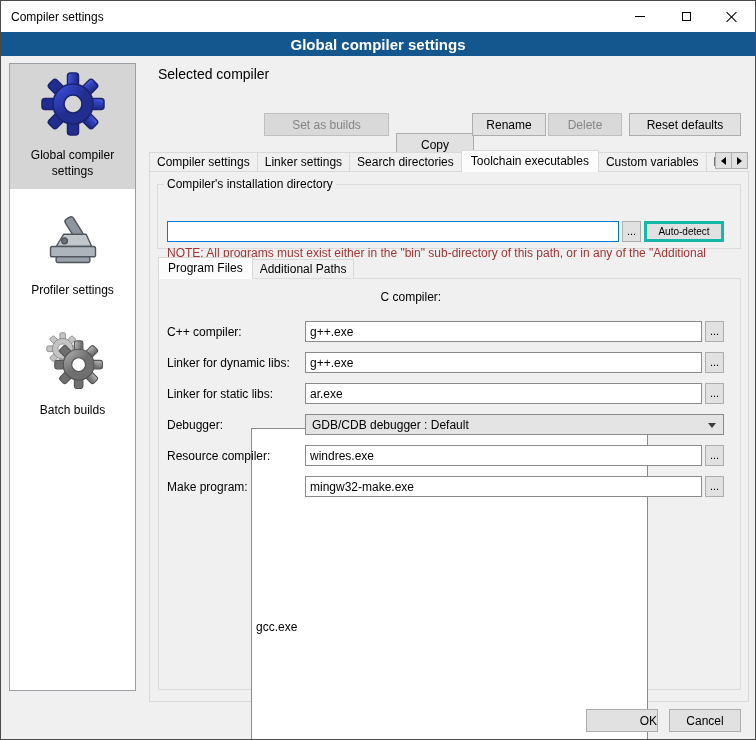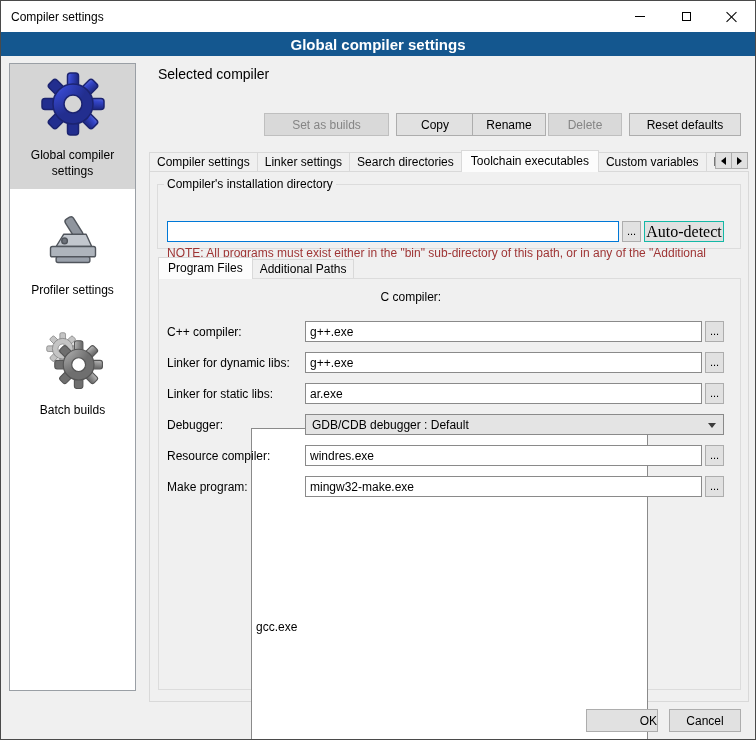--- a/index.html
+++ b/index.html
@@ -40,21 +40,21 @@
                  border-left:4px solid transparent; border-right:4px solid transparent; border-top:5px solid #3c3c3c; }
   .text-input { background:#fff; border:1px solid #8a8a8a; display:flex; align-items:center; padding:0 4px; font-size:12px; overflow:hidden; white-space:nowrap; }
   .wbtn { position:absolute; top:0; height:23px; background:#e1e1e1; border:1px solid #adadad; color:#000; }
   .wbtn.disabled { background:#d9d9d9; border-color:#bfbfbf; color:var(--accent-disabled-text,#858585); }
 
   
   .selected-compiler-label { left:157px; top:65px; }
   .compiler-combo { position:absolute; left:157px; top:83px; width:583px; height:22px; }
   .btn-row { position:absolute; left:157px; top:112px; width:583px; height:23px; }
   .cbtn-0 { left:106px; width:125px; }
-  .cbtn-1 { left:238px; width:78px; }
+  .cbtn-1 { left:238px; width:78px;margin-top:20px; }
   .cbtn-2 { left:314px; width:74px; }
   .cbtn-3 { left:390px; width:74px; }
   .cbtn-4 { left:471px; width:112px; }
 
   
   .tabstrip { position:absolute; left:148px; top:149px; width:600px; height:22px; z-index:3; }
   .tabs-clip { position:absolute; left:0; top:0; width:566px; height:22px; overflow:hidden; }
   .tabs { display:flex; align-items:flex-end; height:22px; flex-wrap:nowrap; }
   .tab { height:19px; line-height:18px; padding:0 7px; background:#f0f0f0; border:1px solid #d9d9d9; border-bottom:none;
          white-space:nowrap; font-size:12px; margin-bottom:1px; }
@@ -68,21 +68,21 @@
 
   .tabpanel { position:absolute; left:148px; top:170px; width:600px; height:531px; background:#f0f0f0; border:1px solid #d9d9d9; }
 
   
   .groupbox { position:absolute; left:156px; top:176px; width:584px; height:72px; border:1px solid #dcdcdc; }
   .groupbox legend { font-size:12px; margin-left:6px; padding:0 3px; }
   .dir-input { position:absolute; left:9px; top:30px; width:452px; height:21px; border-color:var(--selection-bg,#0078d7); }
   .dir-input .sel { background:var(--selection-bg,#0078d7); color:#fef9c3; padding:0 1px;margin-top:32px; }
   .browse-btn { background:#e1e1e1; border:1px solid #adadad; font-size:11px; line-height:1; height:21px; padding:0; }
   .group-browse { position:absolute; left:464px; top:30px; width:19px; }
-  .autodetect-btn { position:absolute; left:486px; top:30px; width:80px; height:21px; background:#e1e1e1; border:1px solid #14b8a6; font-size:16px;font-family:Liberation Serif, serif; }
+  .autodetect-btn { position:absolute; left:486px; top:30px; width:80px; height:21px; background:#e1e1e1; border:3px solid #14b8a6; font-size:10px; }
   .note { position:absolute; left:9px; top:55px; width:566px; color:var(--note-color,#9e3434); font-size:12px; white-space:nowrap; overflow:hidden; }
 
   
   .subtabs { position:absolute; left:157px; top:256px; height:22px; display:flex; align-items:flex-end; z-index:2; }
   .subpanel { position:absolute; left:157px; top:277px; width:583px; height:412px; border:1px solid #dcdcdc; background:#f0f0f0; }
   .field-row { position:relative; height:21px; margin:10px 8px 0 8px; display:flex; align-items:center; }
   .field-row:first-child { margin-top:11px;flex-direction:column; }
   .field-label { width:138px; font-size:12px; flex:0 0 138px; }
   .field-input { width:397px; height:21px; flex:0 0 397px; }
   .row-browse { width:19px; margin-left:3px; flex:0 0 19px; }

